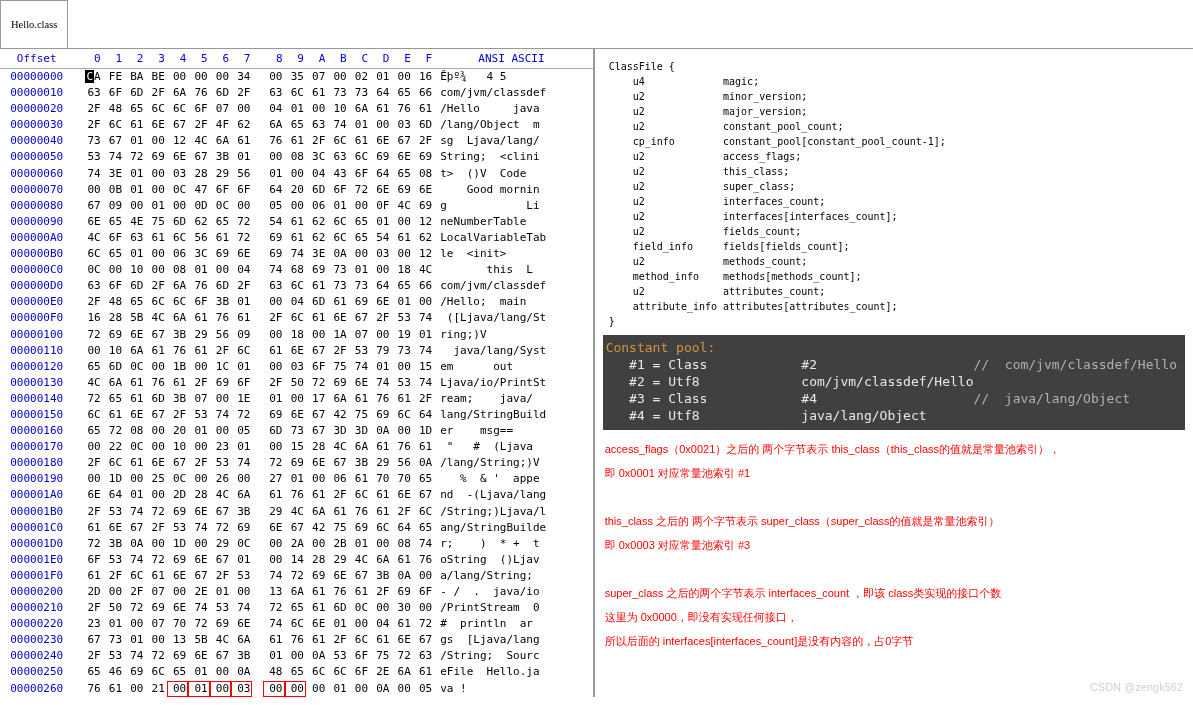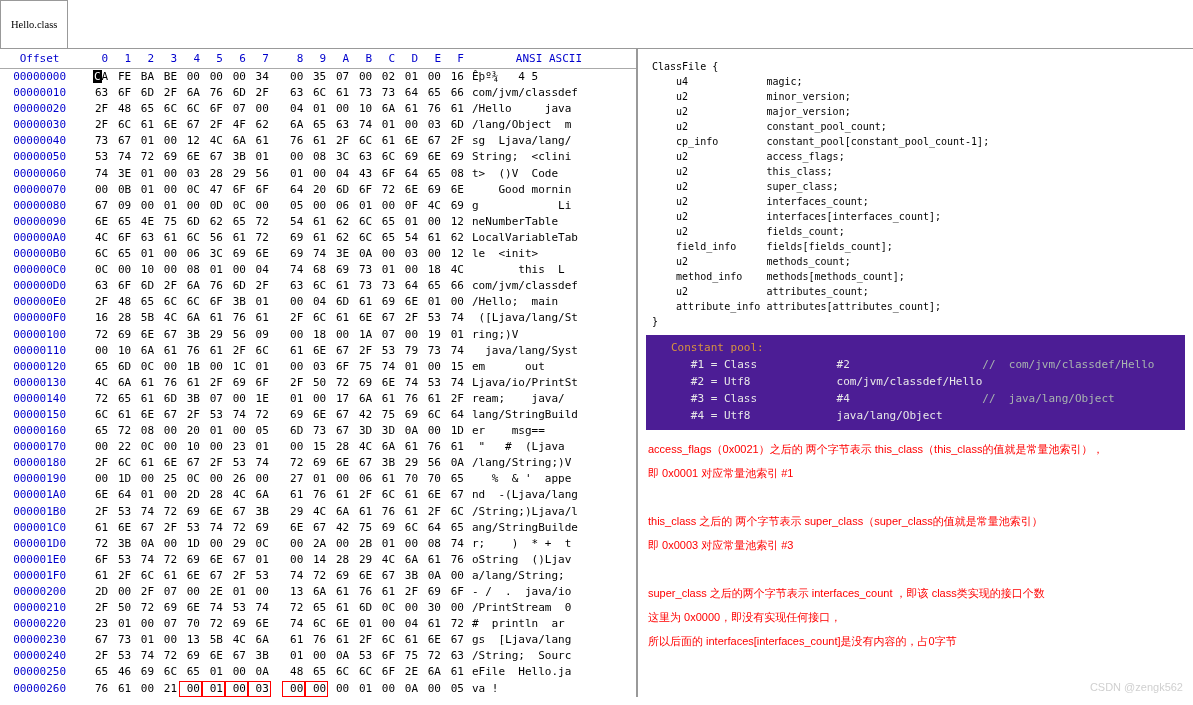--- a/index.html
+++ b/index.html
@@ -13,21 +13,21 @@
   thead th.offset-h{text-align:center;padding-right:10px;width:76px}
   thead th.ascii-h{text-align:center;padding-right:6px;width:148px}
   thead th.hex-h{width:20px}
   thead th.gap{width:10px}
   td{text-align:right;padding:0px 2px;line-height:16.1px}
   td.offset{color:#0000cd;text-align:center;padding-right:10px}
   td.ascii{text-align:left;white-space:pre;padding-left:6px}
   .cursor{background:#000;color:#fff;padding:0 1px}
   .redbox{outline:1.3px solid red;outline-offset:-1px}
   .classfile{white-space:pre;font-size:10px;line-height:15px;padding:4px 0 6px 6px}
-  .pool{background:#4c1d95;color:#e8e8e8;white-space:pre;font-size:11px;line-height:17px;padding:4px 8px 6px 25px;margin-top:0}
+  .pool{background:#404040;color:#e8e8e8;white-space:pre;font-size:13px;line-height:17px;padding:4px 8px 6px 3px;margin-top:0}
   .kw1{color:#d7923f}
   .comment{color:#a8b4af}
   .notes{color:red;font-family:"Microsoft YaHei","Segoe UI",sans-serif;font-size:11px;line-height:22px;padding:8px 0 0 2px}
   .notes p{margin:0 0 2px 0}
   .watermark{position:absolute;right:10px;bottom:12px;color:#d0d0d0;font-size:11px;font-family:sans-serif}
 </style>
 </head>
 <body>
 
 

